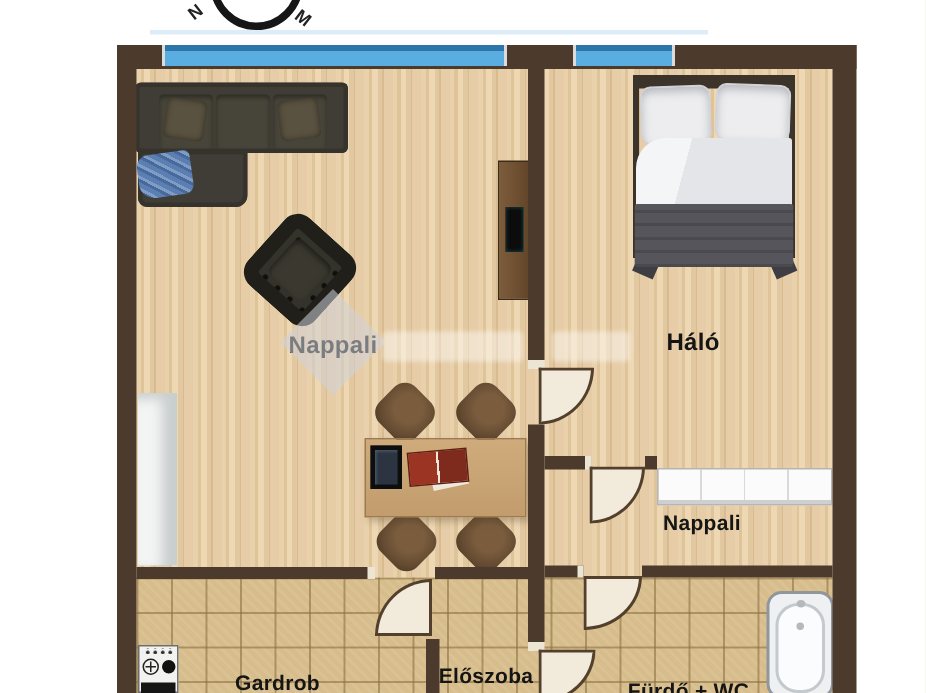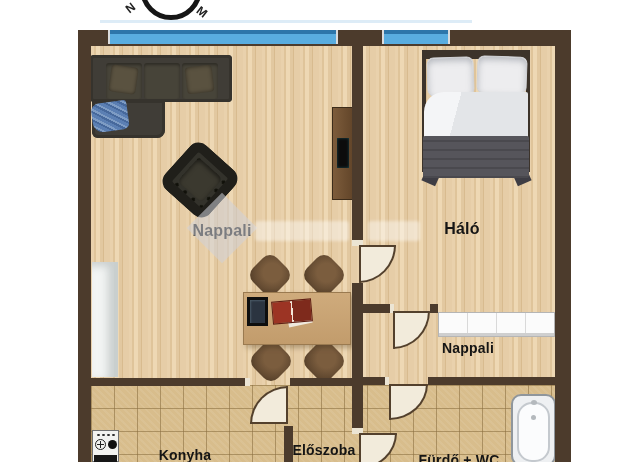--- a/index.html
+++ b/index.html
@@ -210,21 +210,21 @@
 
   <div class="door br" style="left:359px;top:245px;width:37px;height:38px;z-index:15;"></div>
   <div class="door br" style="left:393px;top:311px;width:37px;height:38px;z-index:15;"></div>
   <div class="door br" style="left:389px;top:384px;width:39px;height:36px;z-index:15;"></div>
   <div class="door br" style="left:359px;top:433px;width:38px;height:36px;z-index:15;"></div>
   <div class="door tl" style="left:250px;top:386px;width:38px;height:38px;z-index:15;"></div>
 
   <div class="label" style="left:222px;top:222px;">Nappali</div>
   <div class="label" style="left:462px;top:220px;">Háló</div>
   <div class="label big" style="left:468px;top:340px;">Nappali</div>
-  <div class="label big" style="left:185px;top:447px;">Konyha</div>
+  <div class="label big" style="left:185px;top:447px;">Gardrob</div>
   <div class="label big" style="left:324px;top:442px;">Előszoba</div>
   <div class="label big" style="left:459px;top:452px;">Fürdő + WC</div>
 
   <div class="wm-diamond"></div>
   <div class="wm-bar" style="left:255px;width:94px;"></div>
   <div class="wm-bar" style="left:368px;width:52px;"></div>
 
 </div>
 
 </body></html>

